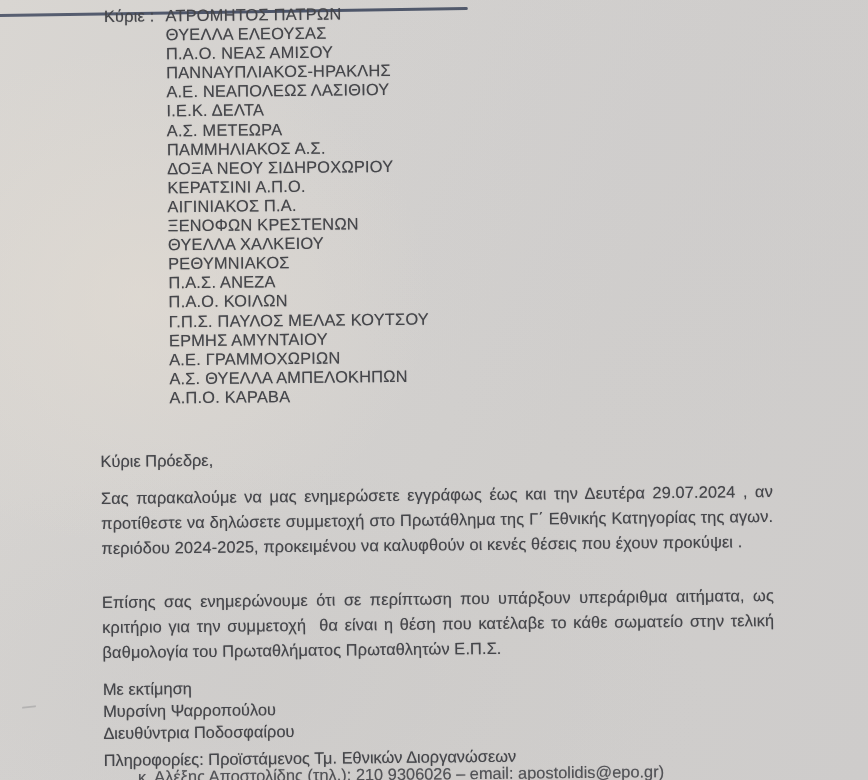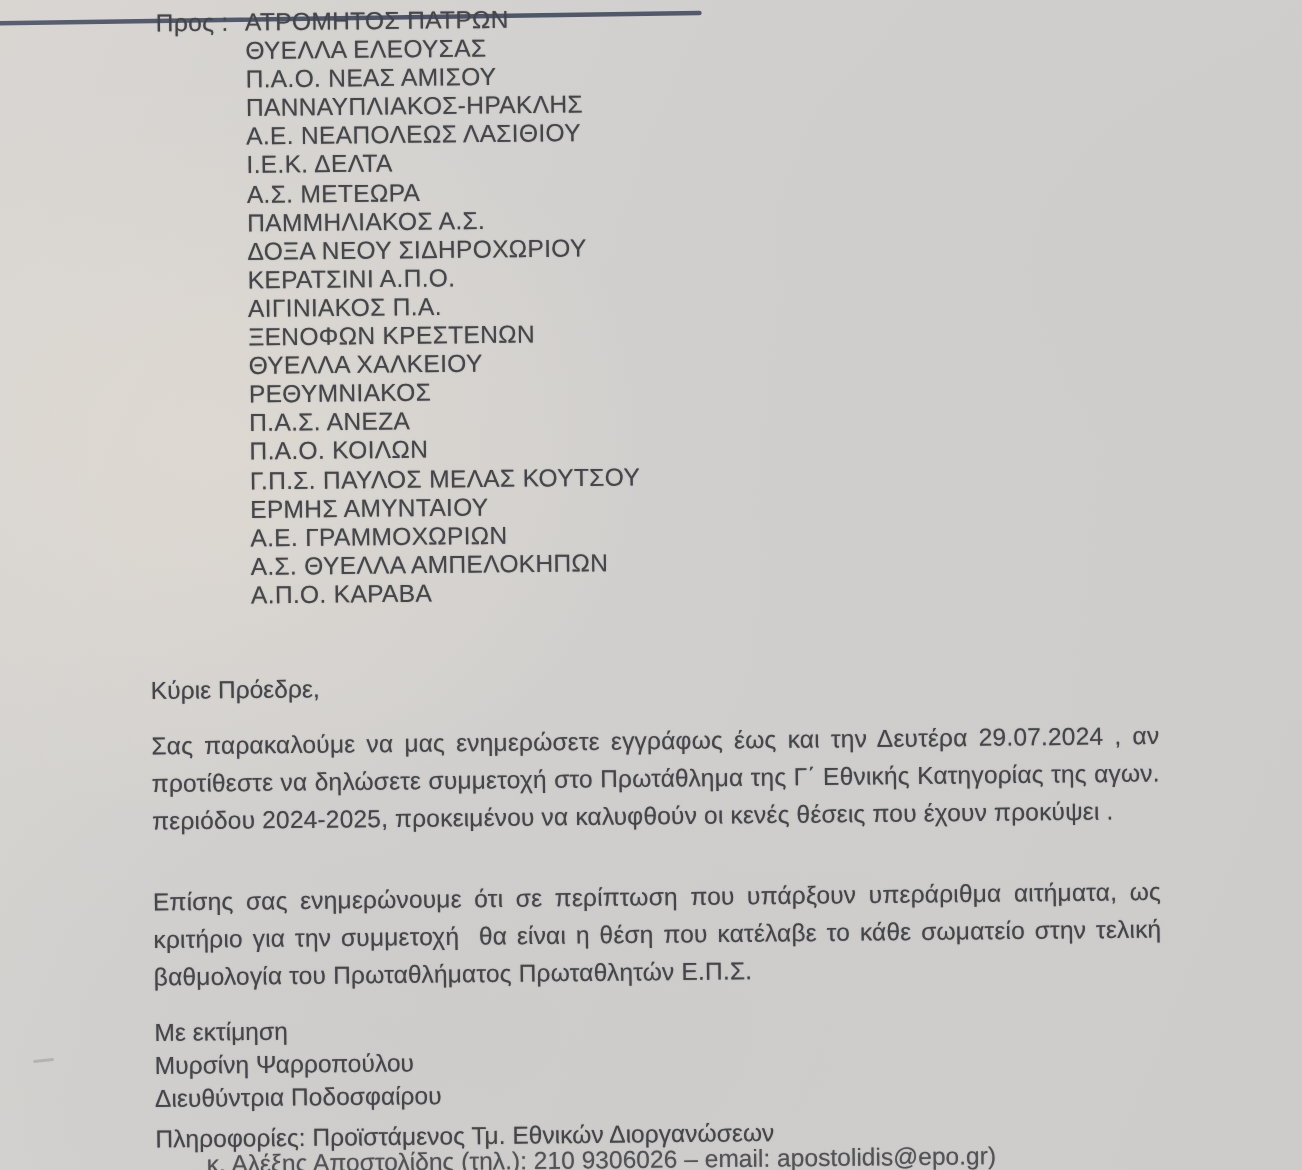--- a/index.html
+++ b/index.html
@@ -108,21 +108,21 @@
 </head>
 <body>
 
 <div class="paper">
   <div class="scan-mark"></div>
   <div class="content">
 
     <div class="top-rule"></div>
 
     <div class="recipients">
-      <span class="to-label">Προς :</span>
+      <span class="to-label">Κύριε :</span>
       <div class="club-list">
           <div class="club">ΑΤΡΟΜΗΤΟΣ ΠΑΤΡΩΝ</div>
           <div class="club">ΘΥΕΛΛΑ ΕΛΕΟΥΣΑΣ</div>
           <div class="club">Π.Α.Ο. ΝΕΑΣ ΑΜΙΣΟΥ</div>
           <div class="club">ΠΑΝΝΑΥΠΛΙΑΚΟΣ-ΗΡΑΚΛΗΣ</div>
           <div class="club">Α.Ε. ΝΕΑΠΟΛΕΩΣ ΛΑΣΙΘΙΟΥ</div>
           <div class="club">Ι.Ε.Κ. ΔΕΛΤΑ</div>
           <div class="club">Α.Σ. ΜΕΤΕΩΡΑ</div>
           <div class="club">ΠΑΜΜΗΛΙΑΚΟΣ Α.Σ.</div>
           <div class="club">ΔΟΞΑ ΝΕΟΥ ΣΙΔΗΡΟΧΩΡΙΟΥ</div>

